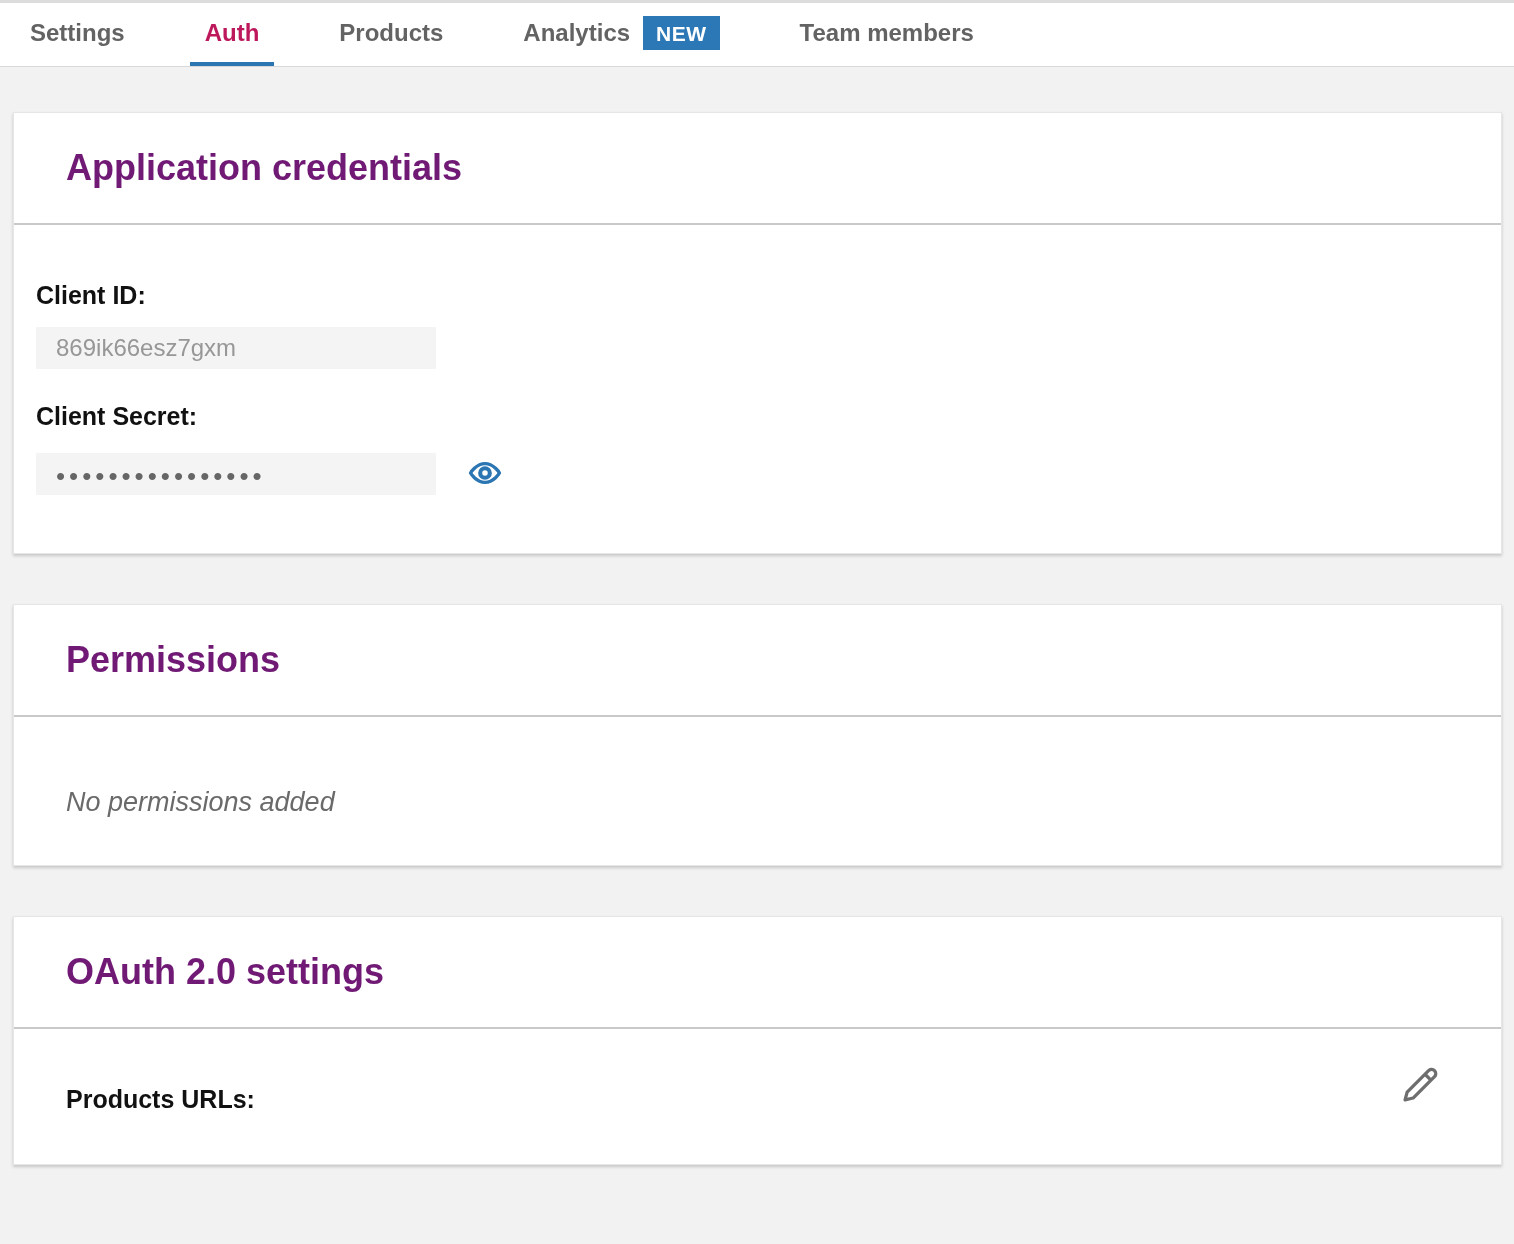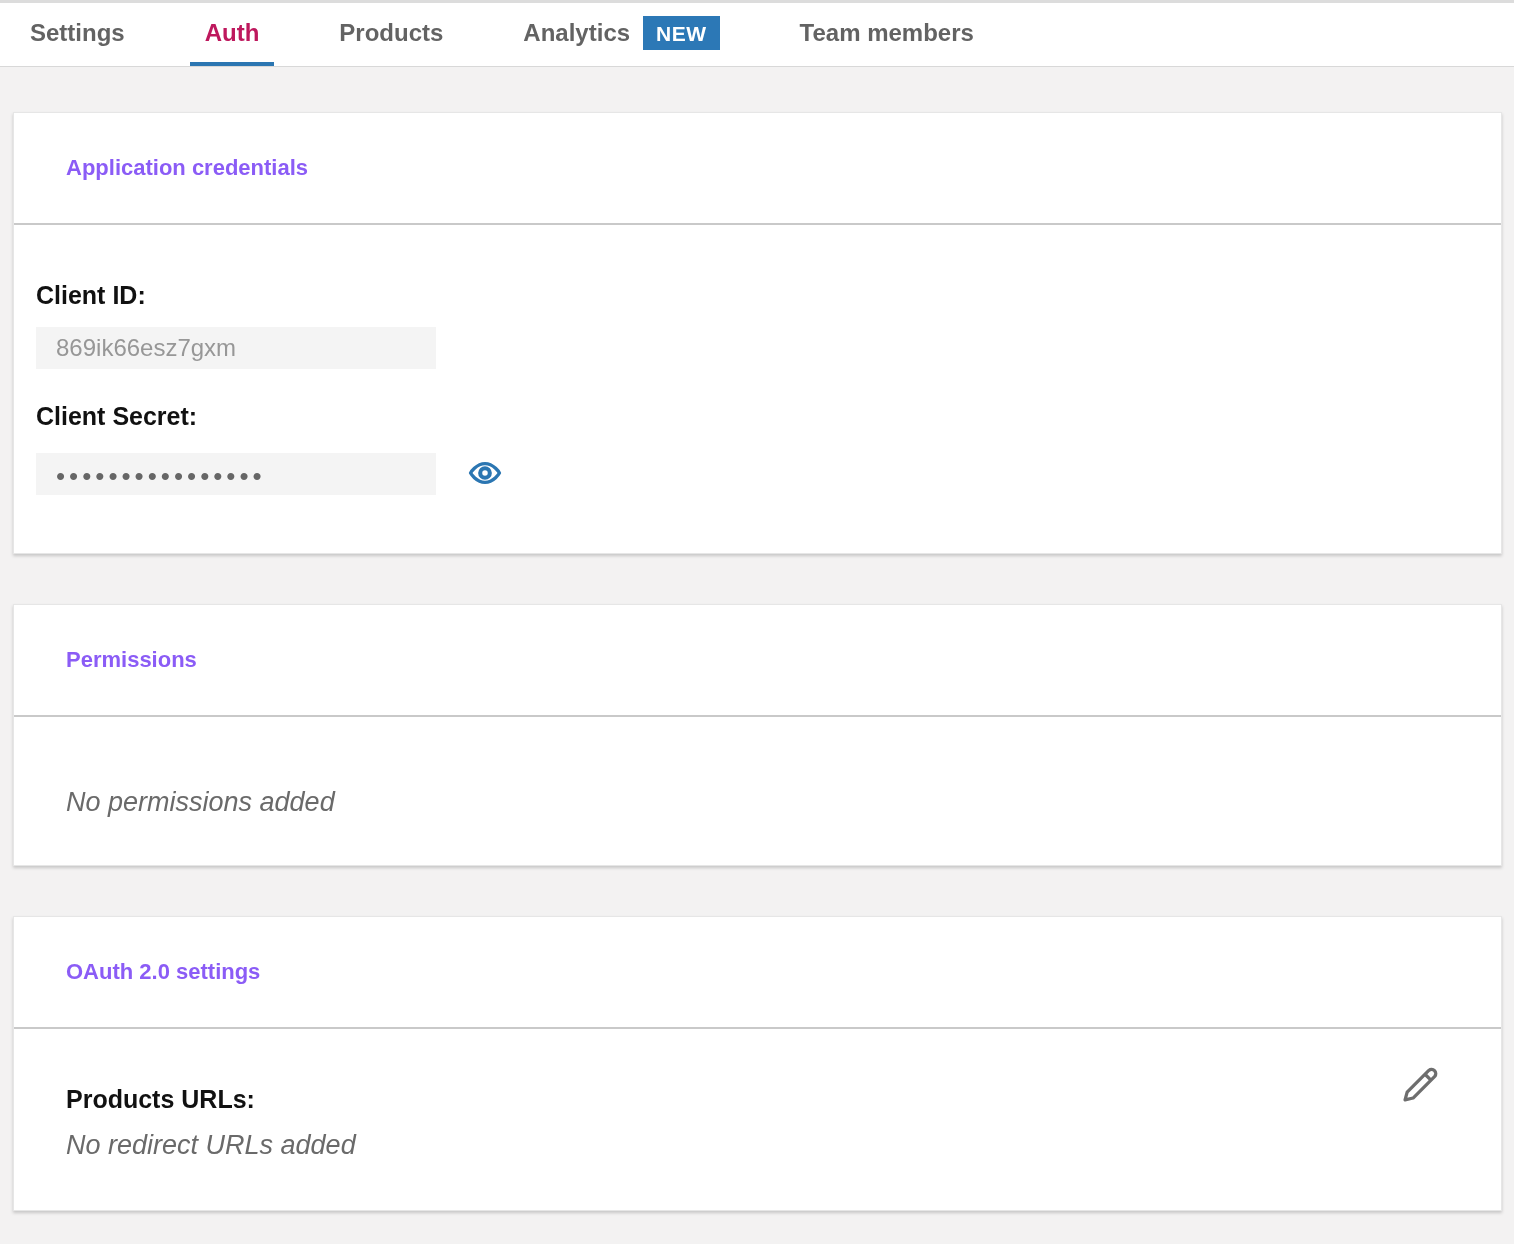--- a/index.html
+++ b/index.html
@@ -62,23 +62,23 @@
     margin-bottom: 50px;
   }
   .card-header {
     height: 112px;
     display: flex;
     align-items: center;
     padding: 0 52px;
     border-bottom: 2px solid #c9c9c9;
   }
   .card-title {
-    font-size: 22px;
+    font-size: 36px;
     font-weight: 700;
-    color: #8b5cf6;
+    color: #701a75;
   }
   .card-body { position: relative; }
 
   
   .cred-body { padding: 56px 22px 58px; }
   .field-label {
     font-size: 25px;
     font-weight: 700;
     line-height: 28px;
     color: #111111;
@@ -196,21 +196,20 @@
       <div class="empty-text">No permissions added</div>
     </div>
   </section>
 
   <section class="card">
     <div class="card-header">
       <h2 class="card-title">OAuth 2.0 settings</h2>
     </div>
     <div class="card-body oauth-body">
       <div class="field-label">Products URLs:</div>
-      <div class="empty-text">No redirect URLs added</div>
       <button class="edit-btn">
         <span>
           <svg width="46" height="46" viewBox="0 0 24 24" fill="none" stroke="#6e6e6e" stroke-width="1.7" stroke-linejoin="round">
             <path d="M4.2 19.8l1.1-4.1L16.6 4.4a2.2 2.2 0 0 1 3.1 3.1L8.4 18.8l-4.2 1z"></path>
             <path d="M14.6 6.4l3.1 3.1"></path>
           </svg>
         </span>
       </button>
     </div>
   </section>

